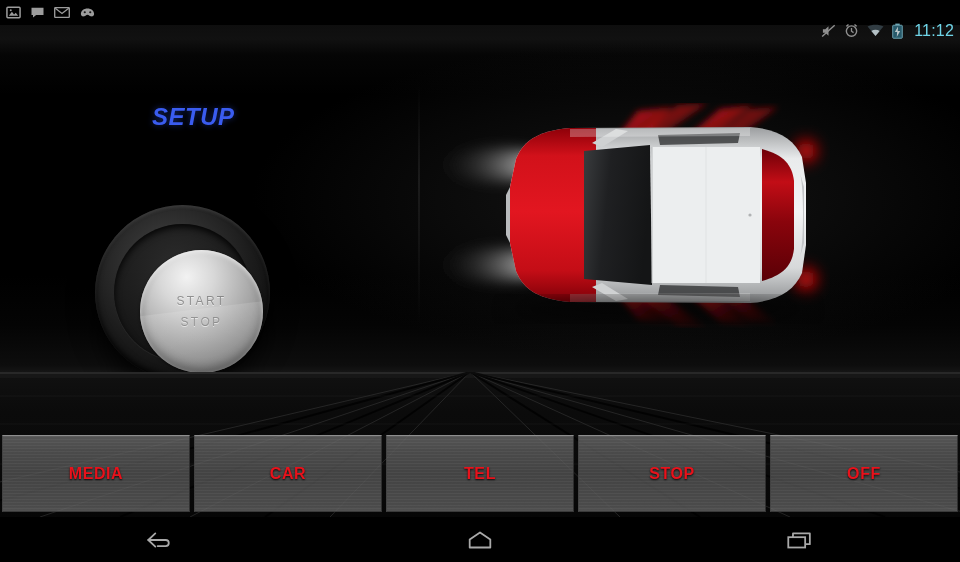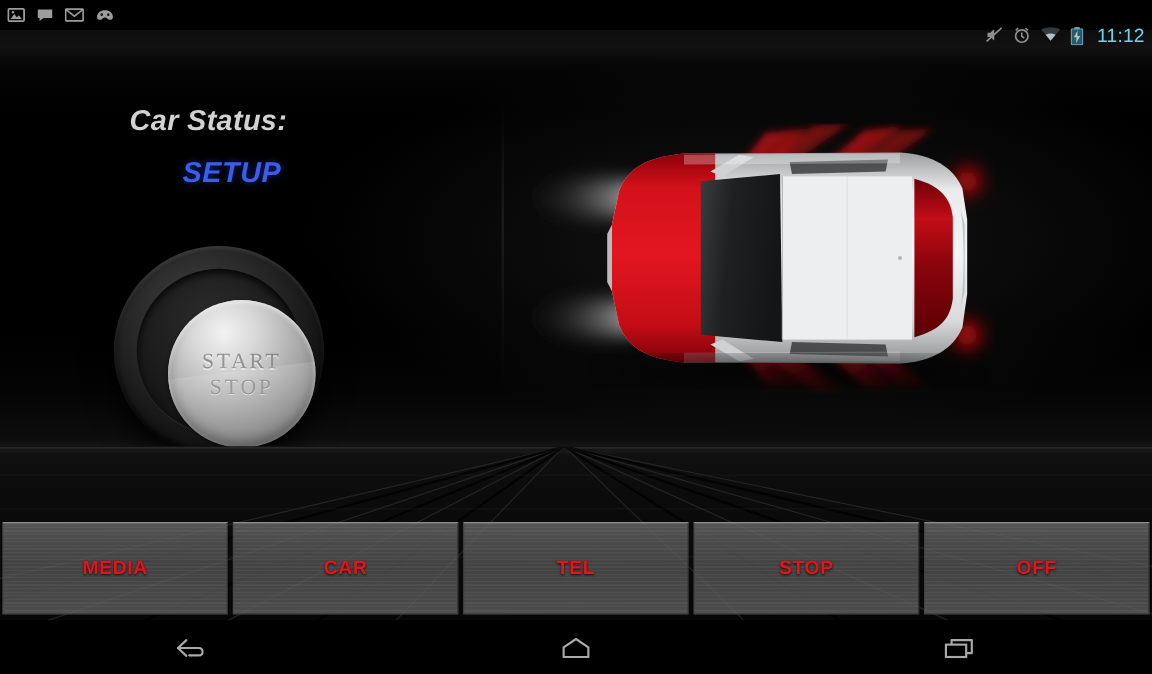--- a/index.html
+++ b/index.html
@@ -20,21 +20,21 @@
   #status-bar {
     position: absolute; left: 0; top: 0;
     width: 960px; height: 25px;
     background: #000;
     display: flex; align-items: center;
     box-sizing: border-box;
     padding: 0 6px 0 6px;
     z-index: 60;
   }
   #status-left { display: flex; align-items: center; gap: 9px; }
-  #status-right { margin-left: auto; display: flex; align-items: flex-start; gap: 8px; margin-top: 36px; }
+  #status-right { margin-left: auto; display: flex; align-items: center; gap: 8px; margin-top: 36px; }
   .sb-icon { display: block; opacity: .78; }
   #clock {
     color: #6fd5e8;
     font-size: 16px;
     letter-spacing: .2px;
     margin-left: 3px;
     font-family: "Liberation Sans", sans-serif;
   }
 
   
@@ -118,25 +118,25 @@
     overflow: hidden;
   }
   #start-stop-face:after {
     content: ""; position: absolute;
     left: -10%; top: 48%; width: 120%; height: 60%;
     background: linear-gradient(to bottom, rgba(255,255,255,.13), rgba(255,255,255,0));
     transform: rotate(-7deg);
     pointer-events: none;
   }
   .ss-text {
-    font-size: 18px; letter-spacing: 2.4px;
+    font-size: 12px; letter-spacing: 2.4px;
     color: rgba(95,95,95,.62);
     text-shadow: 0 1px 0 rgba(255,255,255,.55);
     line-height: 21px;
-    font-family: Liberation Serif, serif;
+    font-family: Liberation Sans, sans-serif;
   }
 
   
   #car-visual {
     position: absolute; left: 420px; top: 78px;
     width: 440px; height: 225px;
   }
 
   
   #floor {
@@ -257,21 +257,20 @@
         <path d="M6.6 3.6 L3.1 9.6 H5.6 L5.2 15 L8.9 8.6 H6.3 Z" fill="#e9f8fc"></path>
       </svg>
       <div id="clock">11:12</div>
     </div>
   </div>
 
   <div id="stage">
     <div id="wall-seam"></div>
 
     <div id="car-status-block">
-      <div id="car-status-label">Car Status:</div>
       <div id="car-status-value">SETUP</div>
     </div>
 
     <div id="start-stop-button">
       <div id="start-stop-inner-ring">
         <div id="start-stop-face">
           <div class="ss-text">START</div>
           <div class="ss-text">STOP</div>
         </div>
       </div>

